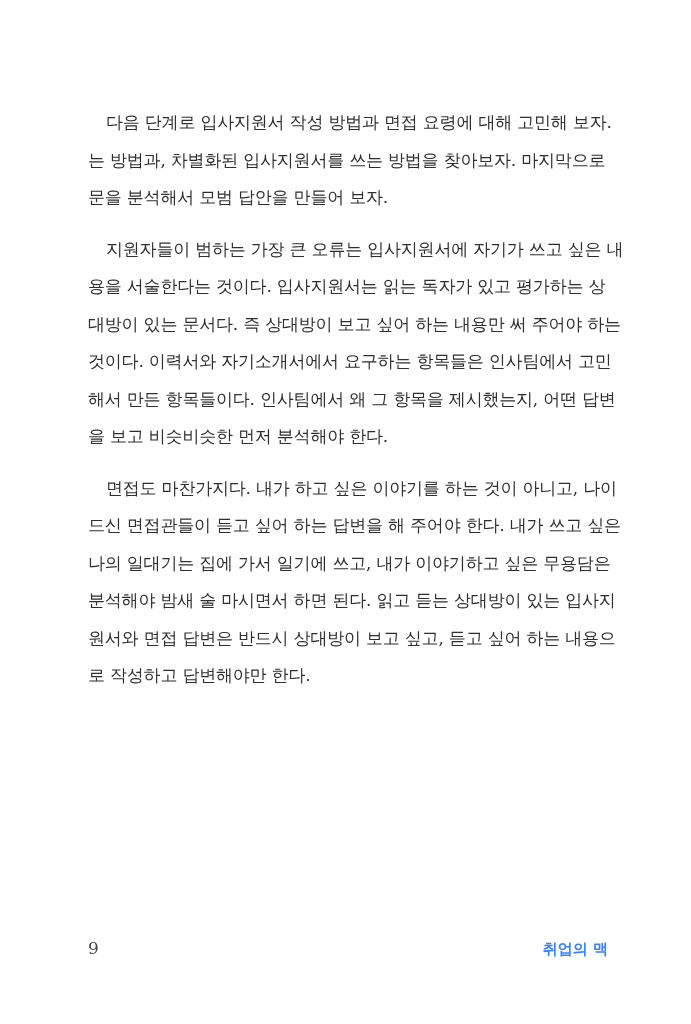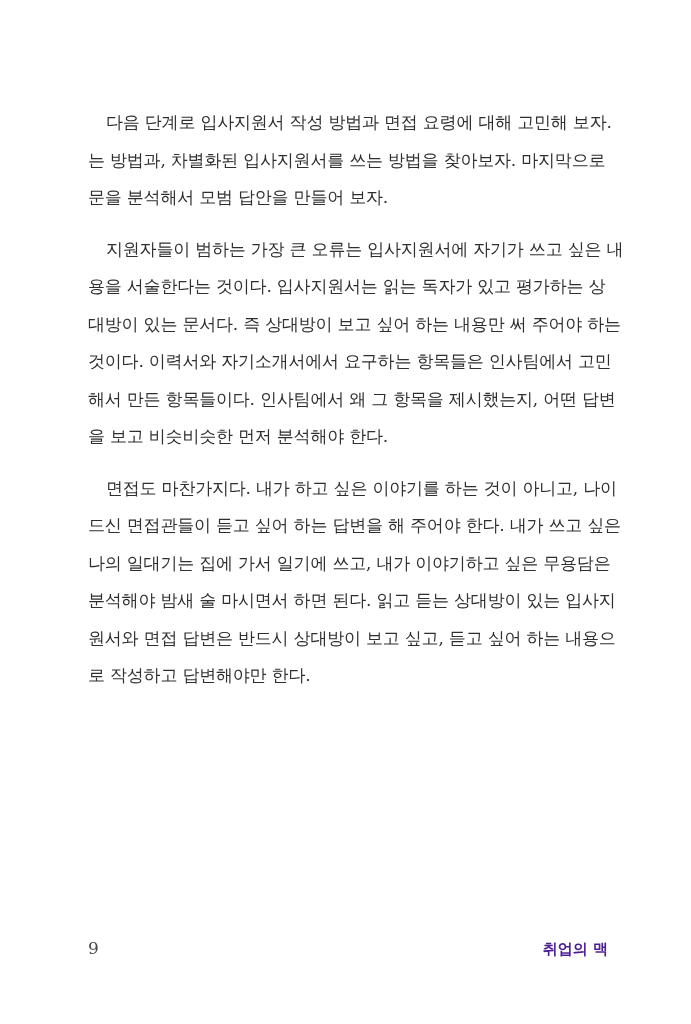--- a/index.html
+++ b/index.html
@@ -54,21 +54,21 @@
     align-items: baseline;
   }
   .page-num {
     font-size: 17px;
     color: #4a4a4a;
     letter-spacing: 0.5px;
   }
   .running-title {
     font-size: 15px;
     font-weight: 600;
-    color: #4c1d95;
+    color: #3b82f6;
   }
 </style>
 </head>
 <body>
 
 <div class="page">
 
   <main class="text-block">
 
   <div class="paragraph">

